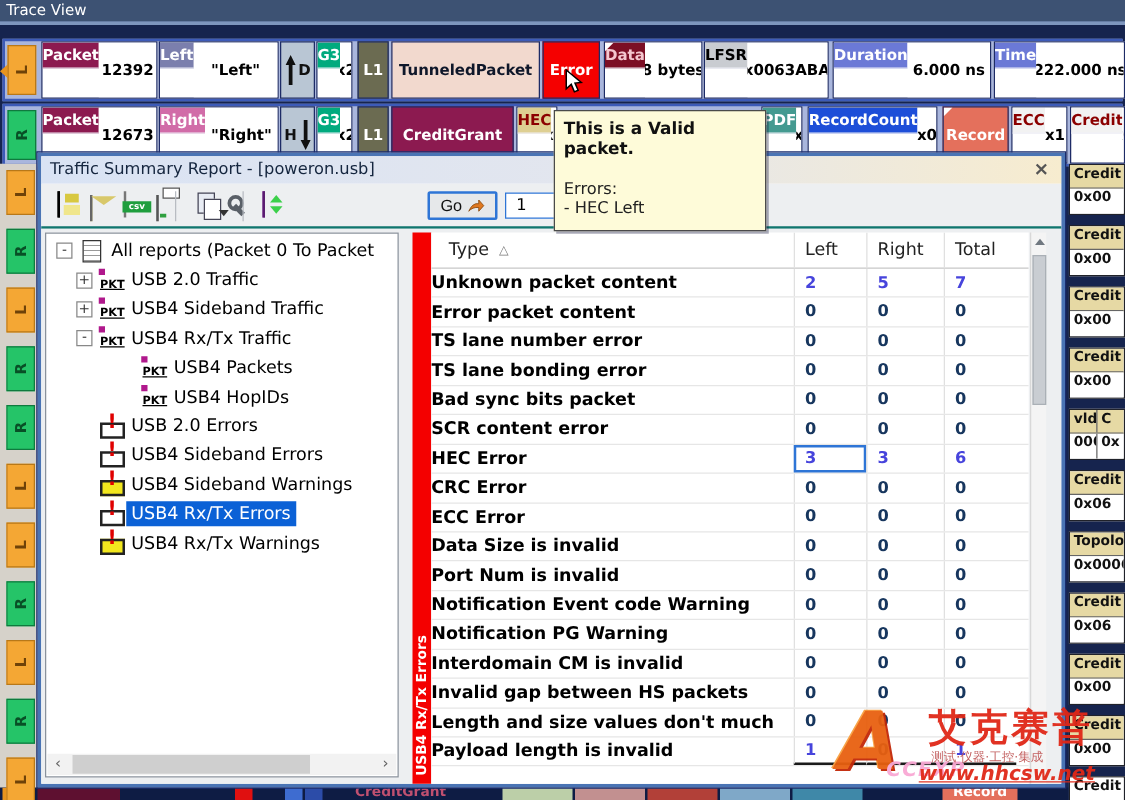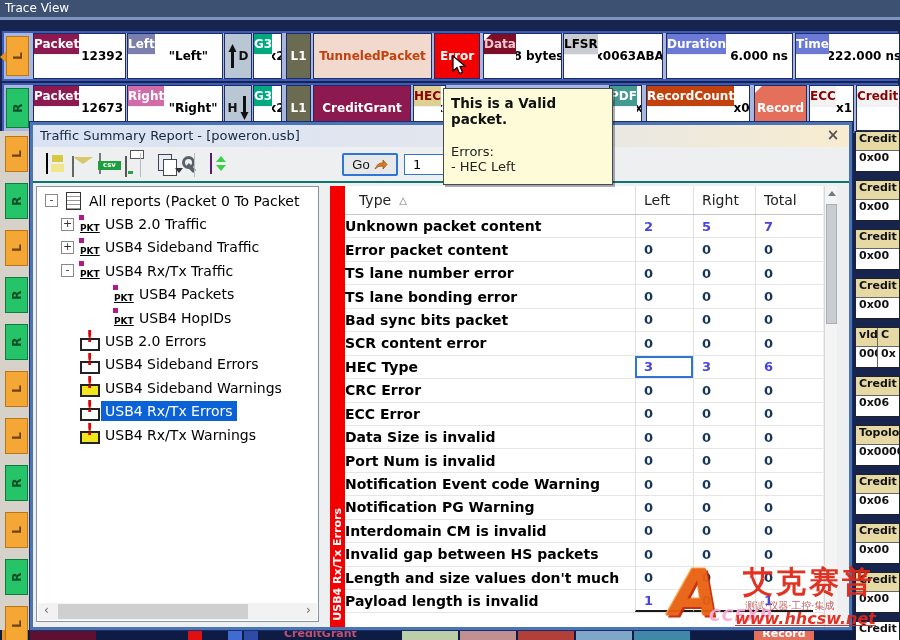--- a/index.html
+++ b/index.html
@@ -41,24 +41,24 @@
   .hd-maroon { background:#8C1A50; color:#fff; } .vl-maroon { background:#8C1A50; color:#fff; }
   .hd-periw  { background:#7B7FAD; color:#fff; }
   .hd-pink   { background:#D16CA8; color:#fff; }
   .hd-green  { background:#00AA7E; color:#fff; }
   .hd-dred   { background:#7C0F25; color:#F4C6CE; position:relative; }
   .vl-crimson{ background:#C63052; color:#FFB0C2; }
   .hd-gray   { background:#C9CCD1; color:#000; }
   .hd-blue   { background:#6B79D6; color:#fff; }
   .hd-tan    { background:#DECF92; color:#8B0000; }
   .hd-teal   { background:#449A90; color:#fff; }
-  .hd-slate  { background:#c2410c; color:#fff; }
+  .hd-slate  { background:#1d4ed8; color:#fff; }
   .hd-white-red { background:#F2F2F2; color:#8B0000; }
   .full-olive  { background:#6B6B51; color:#fff; }
-  .full-pinkbg { background:#F2D9CE; color:#c2410c; }
+  .full-pinkbg { background:#F2D9CE; color:#0f172a; }
   .full-red    { background:#F50000; color:#fff; }
   .full-salmon { background:#E4705C; color:#fff; position:relative; }
   .corner-tri { position:absolute; left:0; top:0; width:0; height:0;
                 border-left:7px solid #fff; border-bottom:7px solid transparent; }
 
   .dircell { position:absolute; height:46px; z-index:3; background:#B9C6D4; border:1px solid #1D2B66;
              display:flex; align-items:center; justify-content:center; gap:2px;
              font-size:12px; font-weight:700; color:#111; }
 
   
@@ -704,21 +704,21 @@
           </div>
 
           <div class="trw">
             <span class="tc ttype">SCR content error</span>
             <span class="tc num">0</span>
             <span class="tc num w2">0</span>
             <span class="tc num w3">0</span>
           </div>
 
           <div class="trw">
-            <span class="tc ttype">HEC Type</span>
+            <span class="tc ttype">HEC Error</span>
             <span class="tc num foc nz">3</span>
             <span class="tc num w2 nz">3</span>
             <span class="tc num w3 nz">6</span>
           </div>
 
           <div class="trw">
             <span class="tc ttype">CRC Error</span>
             <span class="tc num">0</span>
             <span class="tc num w2">0</span>
             <span class="tc num w3">0</span>

